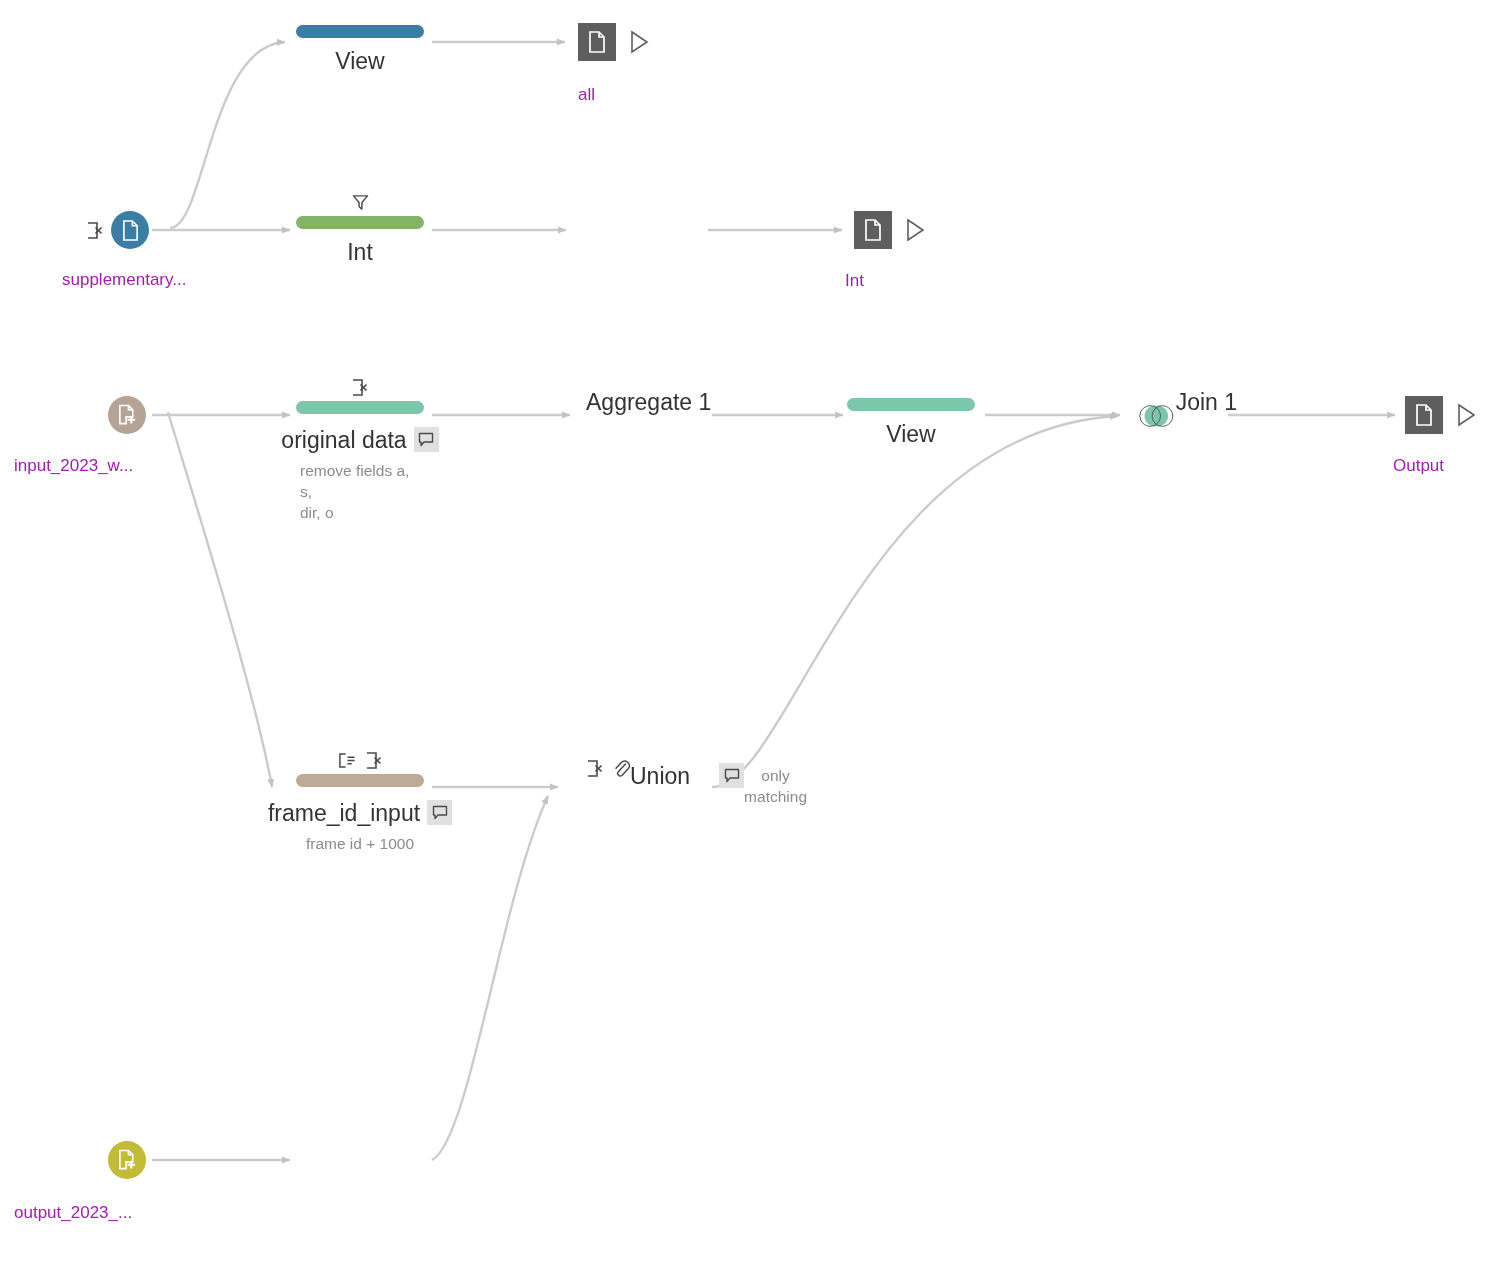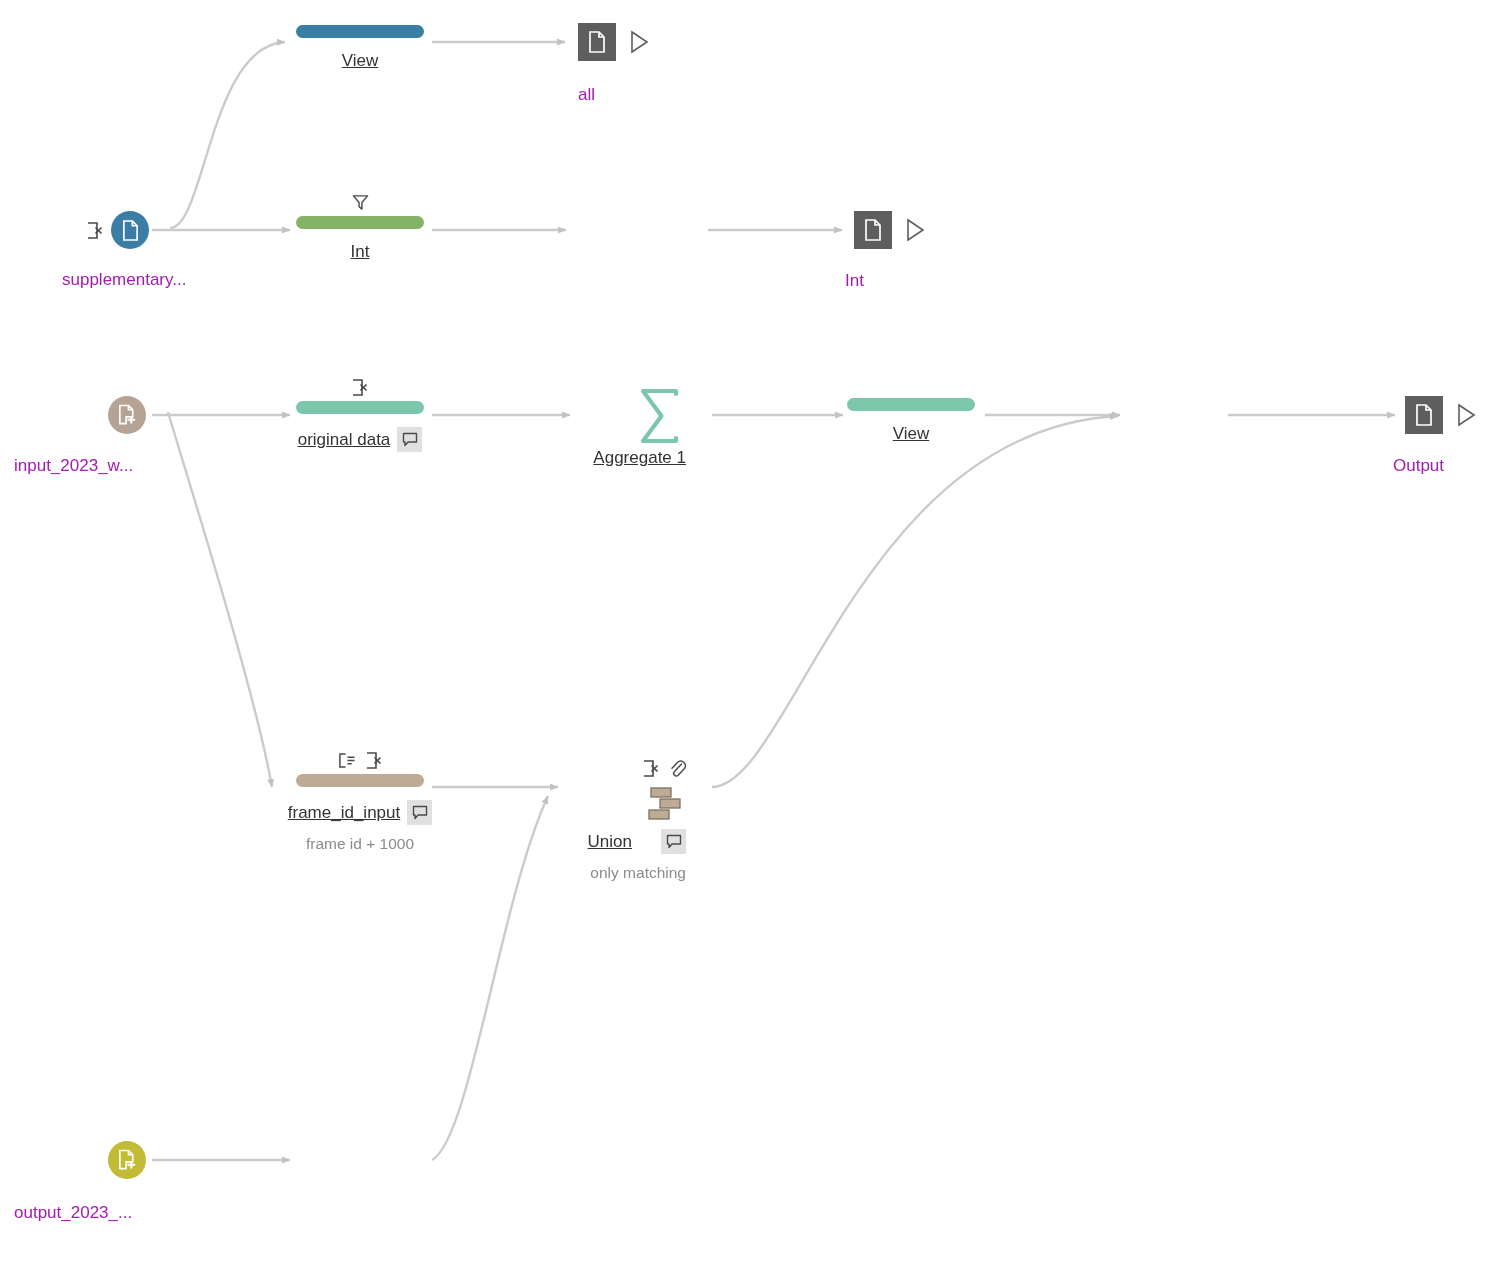--- a/index.html
+++ b/index.html
@@ -70,24 +70,23 @@
   
   .label-row {
     display: flex;
     align-items: center;
     justify-content: center;
     gap: 7px;
     margin-top: 13px;
     white-space: nowrap;
   }
   .node-label {
-    font-size: 17px;
+    font-size: 23px;
     color: #333333;
     line-height: 20px;
-    text-decoration: underline;
   }
   .note {
     font-size: 15.5px;
     color: #8b8b8b;
     line-height: 21px;
     text-align: center;
     margin-top: 8px;
     white-space: pre-line;
   }
   .note.left {
@@ -116,22 +115,22 @@
     background: #5e5e5e;
     display: flex;
     align-items: center;
     justify-content: center;
   }
 
   
   .glyph {
     position: absolute;
     display: flex;
-    flex-direction: column;
-    align-items: flex-end;
+    flex-direction: row;
+    align-items: flex-start;
   }
   .src-label {
     position: absolute;
     font-size: 17px;
     color: #a21caf;
     white-space: nowrap;
   }
 </style>
 </head>
 <body>
@@ -260,38 +259,50 @@
     </div>
     <div class="pill" style="background:#7cc6ab;"></div>
     <div class="label-row">
       <span class="node-label">original data</span>
       <span class="comment-badge">
         <svg width="16" height="15" viewBox="0 0 16 15">
           <path d="M1.5 1.5 H14.5 V10 H6 L3 13.5 V10 H1.5 Z" fill="none" stroke="#4a4a4a" stroke-width="1.4" stroke-linejoin="round"></path>
         </svg>
       </span>
     </div>
+    <div class="note left" style="margin-left:4px;">remove fields a, s,
+dir, o</div>
   </div>
 
   <div class="glyph" style="left:586px; top:388px; width:100px;">
     <svg width="52" height="56" viewBox="0 0 52 56">
       <path d="M42 6 V3 H9 L27.5 28 L9 53 H42 V50" fill="none" stroke="#7cc6ab" stroke-width="4.2" stroke-linejoin="round" stroke-linecap="round"></path>
     </svg>
     <div class="label-row" style="margin-top:4px;">
       <span class="node-label">Aggregate 1</span>
     </div>
   </div>
 
   <div class="node" style="left:847px; top:398px;">
     <div class="pill" style="background:#7cc6ab;"></div>
     <div class="label-row">
       <span class="node-label">View</span>
     </div>
   </div>
 
+  <div class="glyph" style="left:1137px; top:388px; width:100px;">
+    <svg width="82" height="56" viewBox="0 0 82 56">
+      <path d="M41 6.2 A22 22 0 1 0 41 49.8 A22 22 0 1 0 41 6.2 Z" fill="#7cc6ab"></path>
+      <circle cx="28" cy="28" r="22" fill="none" stroke="#555555" stroke-width="2"></circle>
+      <circle cx="54" cy="28" r="22" fill="none" stroke="#555555" stroke-width="2"></circle>
+    </svg>
+    <div class="label-row" style="margin-top:4px;">
+      <span class="node-label">Join 1</span>
+    </div>
+  </div>
 
   <div class="out-wrap" style="left:1405px; top:396px;">
     <div class="out-square">
       <svg width="20" height="22" viewBox="0 0 20 22">
         <path d="M3 1 H12 L17 6 V21 H3 Z" fill="none" stroke="#ffffff" stroke-width="1.7"></path>
         <path d="M12 1 V6 H17" fill="none" stroke="#ffffff" stroke-width="1.7"></path>
       </svg>
     </div>
     <svg width="22" height="24" viewBox="0 0 22 24">
       <path d="M4 2 L19 12 L4 22 Z" fill="none" stroke="#5e5e5e" stroke-width="1.6"></path>

